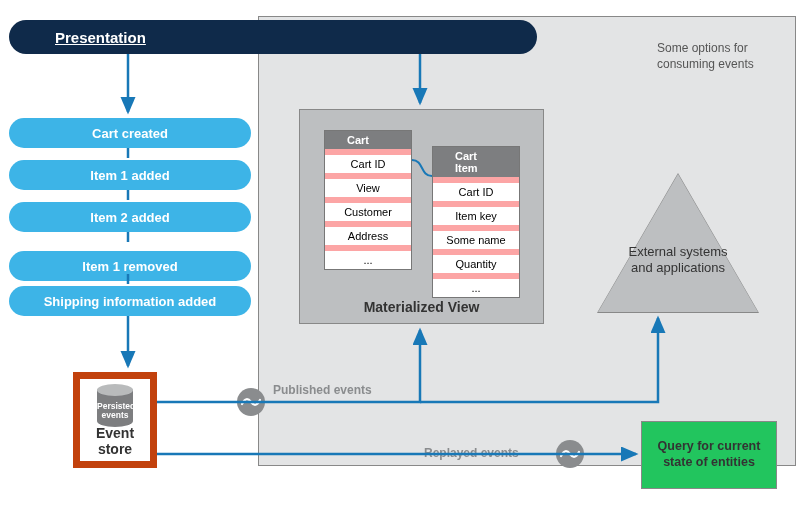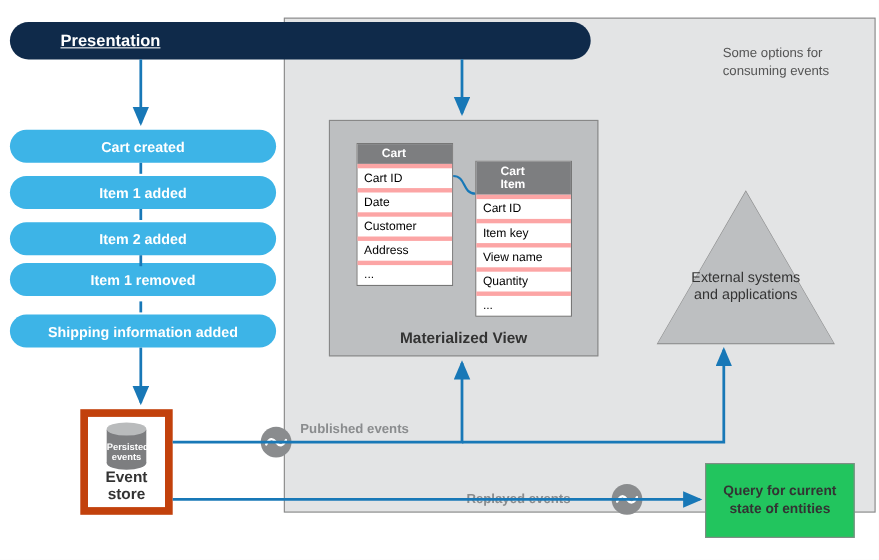--- a/index.html
+++ b/index.html
@@ -58,21 +58,21 @@
     border-radius: 15px;
     display: flex;
     align-items: center;
     justify-content: center;
     font-weight: 600;
     font-size: 13px;
   }
   .e1 { top: 118px; }
   .e2 { top: 160px; }
   .e3 { top: 202px; }
-  .e4 { top: 239px; }
+  .e4 { top: 251px; }
   .e5 { top: 286px; }
 
   
   .eventstore-box {
     position: absolute;
     left: 73px; top: 372px;
     width: 84px; height: 96px;
     border: 7px solid #c2410c;
     background: #fff;
     text-align: center;
@@ -114,23 +114,23 @@
     border: 1px solid #777;
     font-size: 11px;
   }
   .tbl-h {
     background: #7d7e80;
     color: #fff;
     font-weight: 600;
     padding: 3px 22px;
   }
   .tbl-r {
-    border-top: 4px solid #fca5a5;
+    border-top: 6px solid #fca5a5;
     padding: 3px 6px;
-    text-align: left;
+    text-align: center;
   }
   .tbl1 { left: 24px; top: 20px; }
   .tbl2 { left: 132px; top: 36px; }
 
   
   .triangle-wrap {
     position: absolute;
     left: 598px; top: 174px;
     width: 160px; height: 140px;
     text-align: center;
@@ -250,30 +250,30 @@
       <div class="db-lid" style="top:-1px;"></div>
       <div class="db-txt"><span>Persisted<br>events</span></div>
     </div>
     <div class="storename">Event store</div>
   </div>
 
   <div class="mv-panel">
     <div class="tbl tbl1">
       <div class="tbl-h">Cart</div>
       <div class="tbl-r">Cart ID</div>
-      <div class="tbl-r">Date</div>
+      <div class="tbl-r">View</div>
       <div class="tbl-r">Customer</div>
       <div class="tbl-r">Address</div>
       <div class="tbl-r">...</div>
     </div>
     <div class="tbl tbl2">
       <div class="tbl-h">Cart Item</div>
       <div class="tbl-r">Cart ID</div>
       <div class="tbl-r">Item key</div>
-      <div class="tbl-r">View name</div>
+      <div class="tbl-r">Some name</div>
       <div class="tbl-r">Quantity</div>
       <div class="tbl-r">...</div>
     </div>
     <svg style="position:absolute;left:0;top:0;width:100%;height:100%;pointer-events:none">
       <path class="rel-curve" d="M 112 50 C 124 50 120 66 132 66"></path>
     </svg>
     <div class="mv-title">Materialized View</div>
   </div>
 
   <div class="triangle-wrap">

